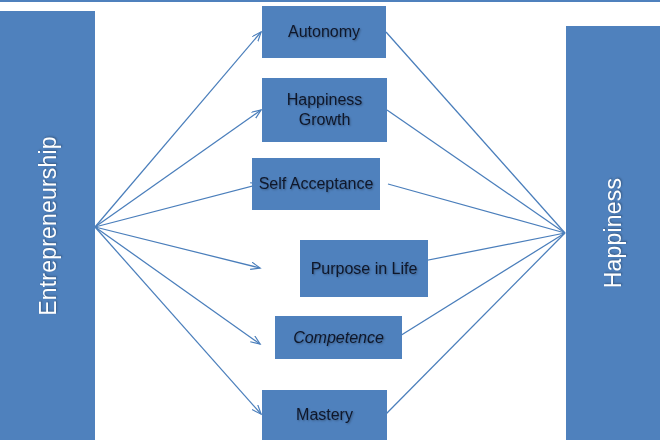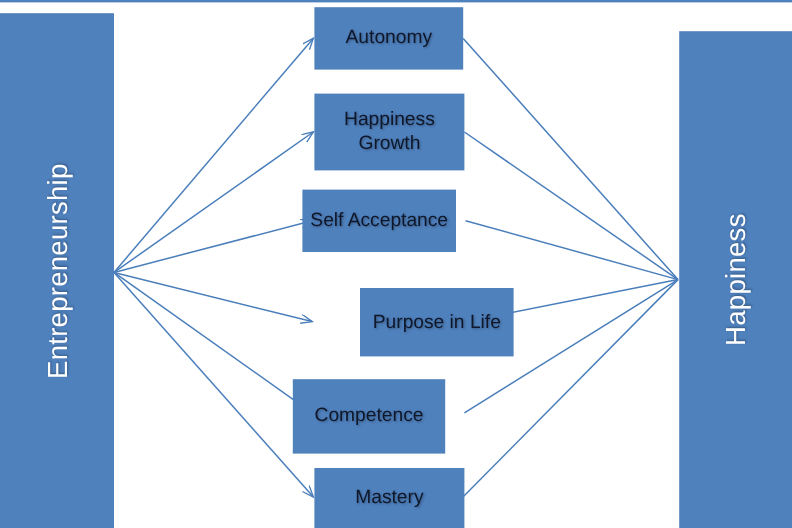--- a/index.html
+++ b/index.html
@@ -127,21 +127,21 @@
   </div>
 
   <div class="mid-box" style="left:252px; top:158px; width:128px; height:52px;">
     <span>Self Acceptance</span>
   </div>
 
   <div class="mid-box" style="left:260px; top:240px; width:128px; height:57px;margin-left:40px;">
     <span>Purpose in Life</span>
   </div>
 
-  <div class="mid-box" style="left:244px; top:316px; width:127px; height:62px;">
+  <div class="mid-box" style="left:275px; top:316px; width:127px; height:43px;font-style:italic;">
     <span>Competence</span>
   </div>
 
   <div class="mid-box" style="left:262px; top:390px; width:125px; height:50px;text-align:center;">
     <span>Mastery</span>
   </div>
 
 </div>
 
 </body></html>

